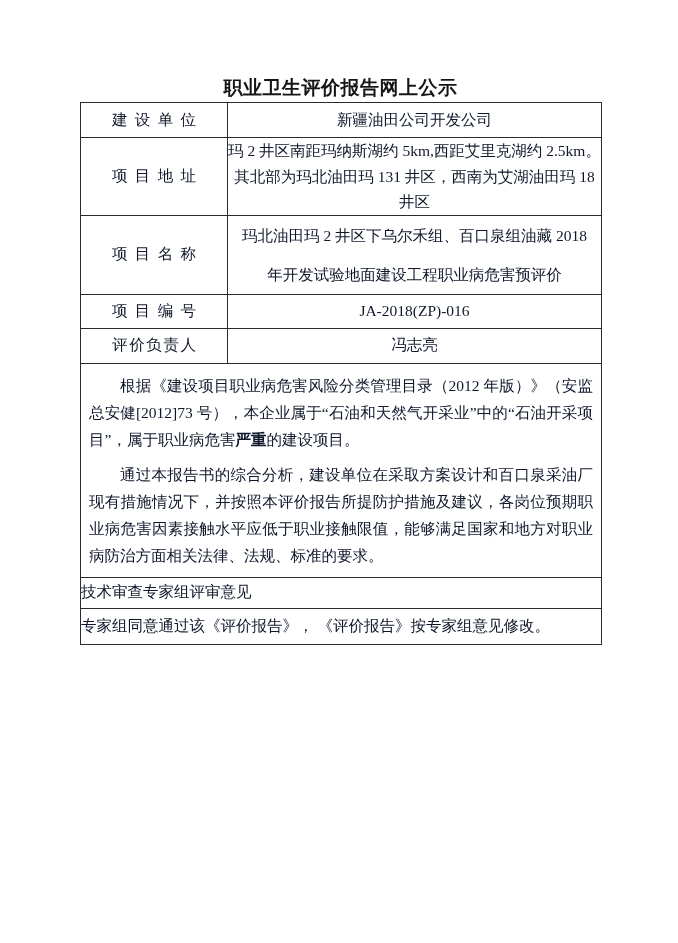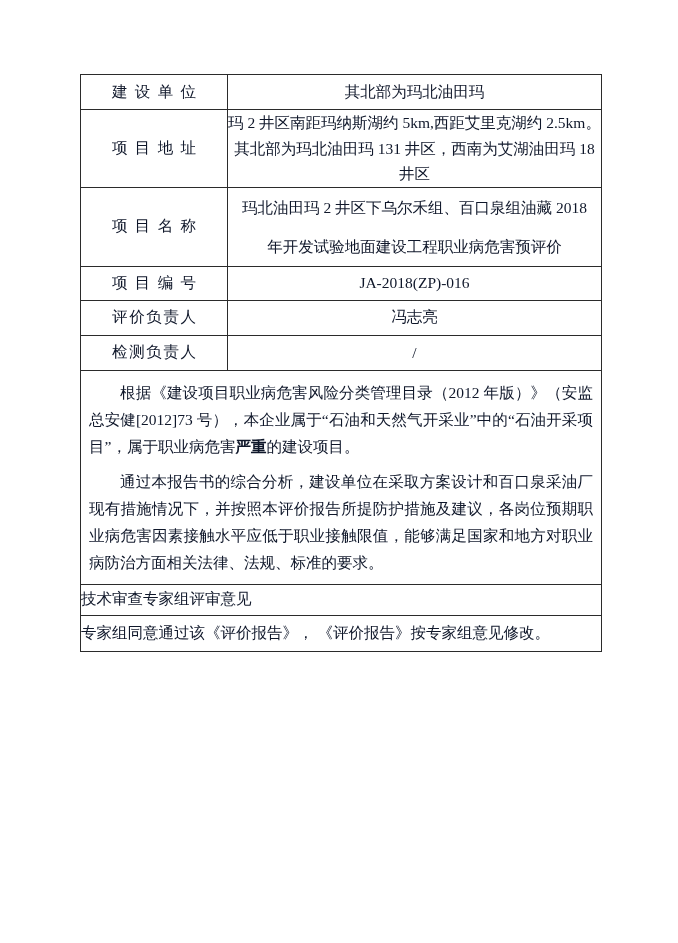--- a/index.html
+++ b/index.html
@@ -87,33 +87,34 @@
   td.plain-cell {
     padding-left: 5px;
     vertical-align: middle;
   }
 </style>
 </head>
 <body>
 
 <div class="page-content">
 
+  <div class="doc-title">职业卫生评价报告网上公示</div>
 
   <table class="report">
     <colgroup>
       <col class="c-label">
       <col class="c-value">
     </colgroup>
 
     <tbody>
         <tr class="r1">
       <td class="label-cell">
         <span class="dist">建设单位</span>
       </td>
-      <td class="value-cell">其北部为玛北油田玛</td>
+      <td class="value-cell">新疆油田公司开发公司</td>
     </tr>
 
     <tr class="r2">
       <td class="label-cell">
         <span class="dist">项目地址</span>
       </td>
       <td class="value-cell">
         <div class="addr-line">玛 2 井区南距玛纳斯湖约 5km,西距艾里克湖约 2.5km。</div>
         <div class="addr-line">其北部为玛北油田玛 131 井区，西南为艾湖油田玛 18</div>
         <div class="addr-line">井区</div>
@@ -137,26 +138,20 @@
       <td class="value-cell">JA-2018(ZP)-016</td>
     </tr>
 
     <tr class="r5">
       <td class="label-cell">
         <span class="dist">评价负责人</span>
       </td>
       <td class="value-cell">冯志亮</td>
     </tr>
 
-    <tr class="r6">
-      <td class="label-cell">
-        <span class="dist">检测负责人</span>
-      </td>
-      <td class="value-cell">/</td>
-    </tr>
 
 
     <tr class="r8">
       <td class="conclusion-cell" colspan="2">
         <p><span>根据《建设项目职业病危害风险分类管理目录（2012 年版）》（安监总安健[2012]73 号），本企业属于“石油和天然气开采业”中的“石油开采项目”，属于职业病危害</span><span class="bold-term">严重</span><span>的建设项目。</span></p>
         <p>通过本报告书的综合分析，建设单位在采取方案设计和百口泉采油厂现有措施情况下，并按照本评价报告所提防护措施及建议，各岗位预期职业病危害因素接触水平应低于职业接触限值，能够满足国家和地方对职业病防治方面相关法律、法规、标准的要求。</p>
       </td>
     </tr>
 
     <tr class="r9">

